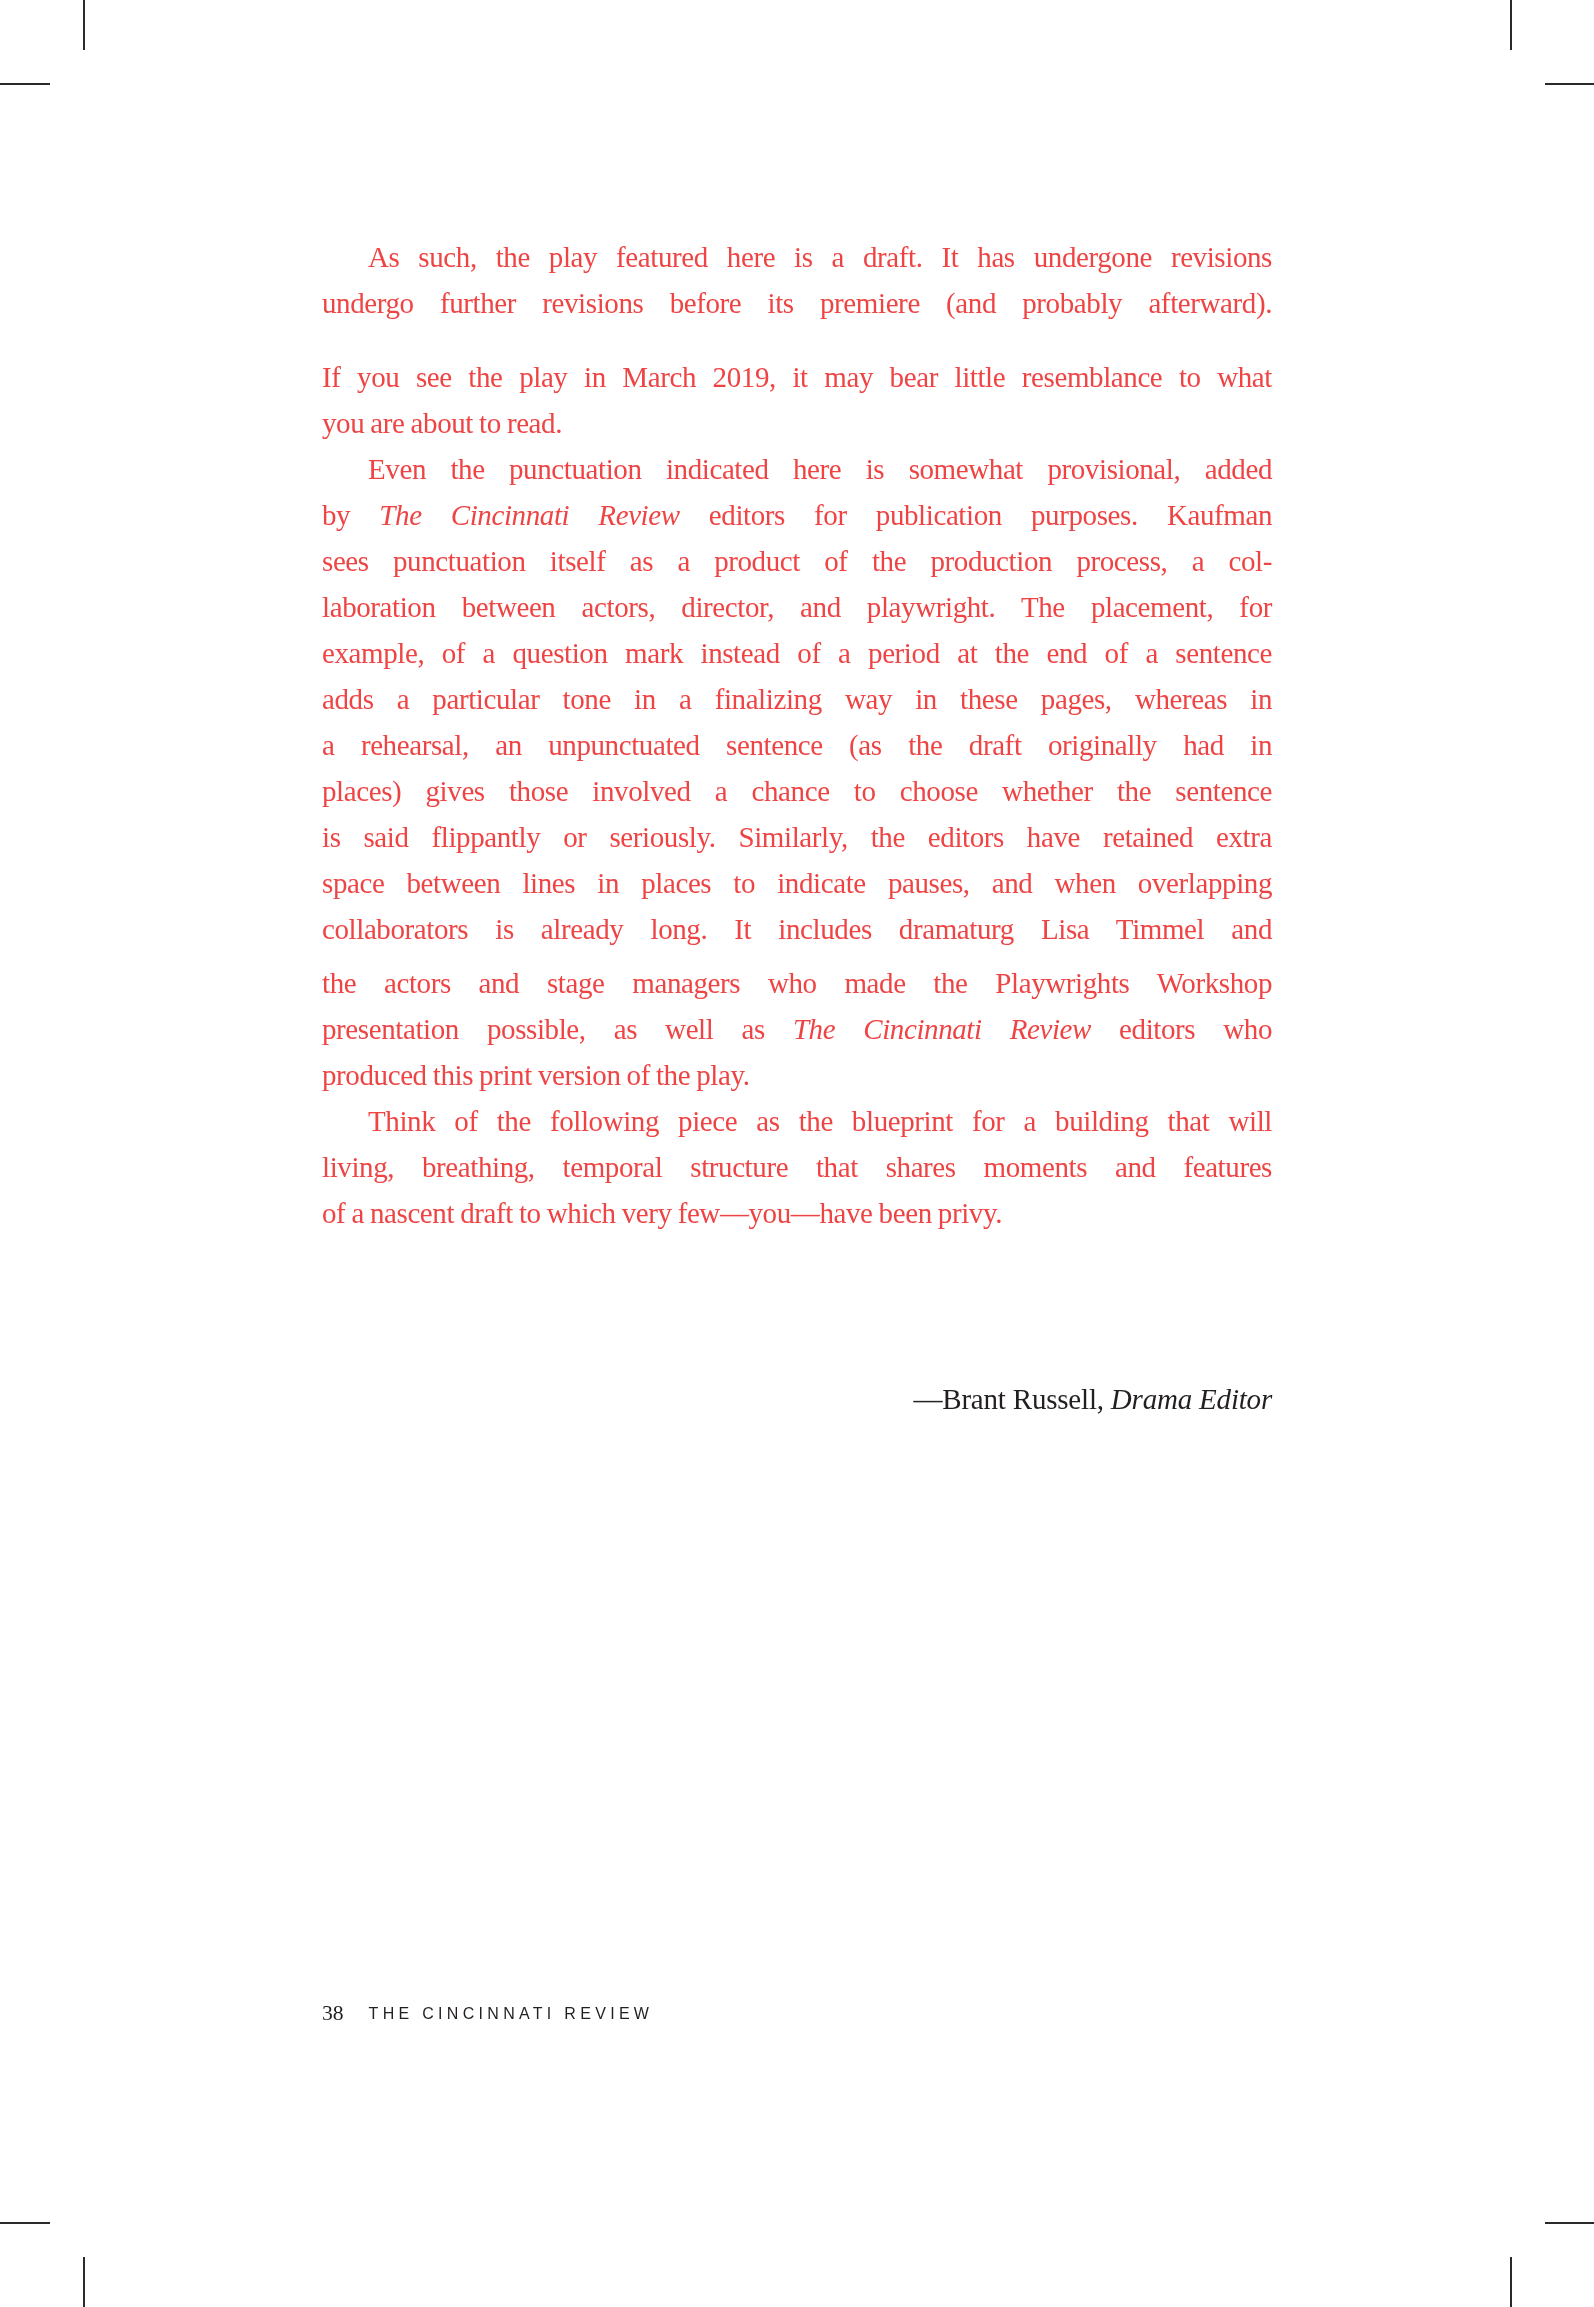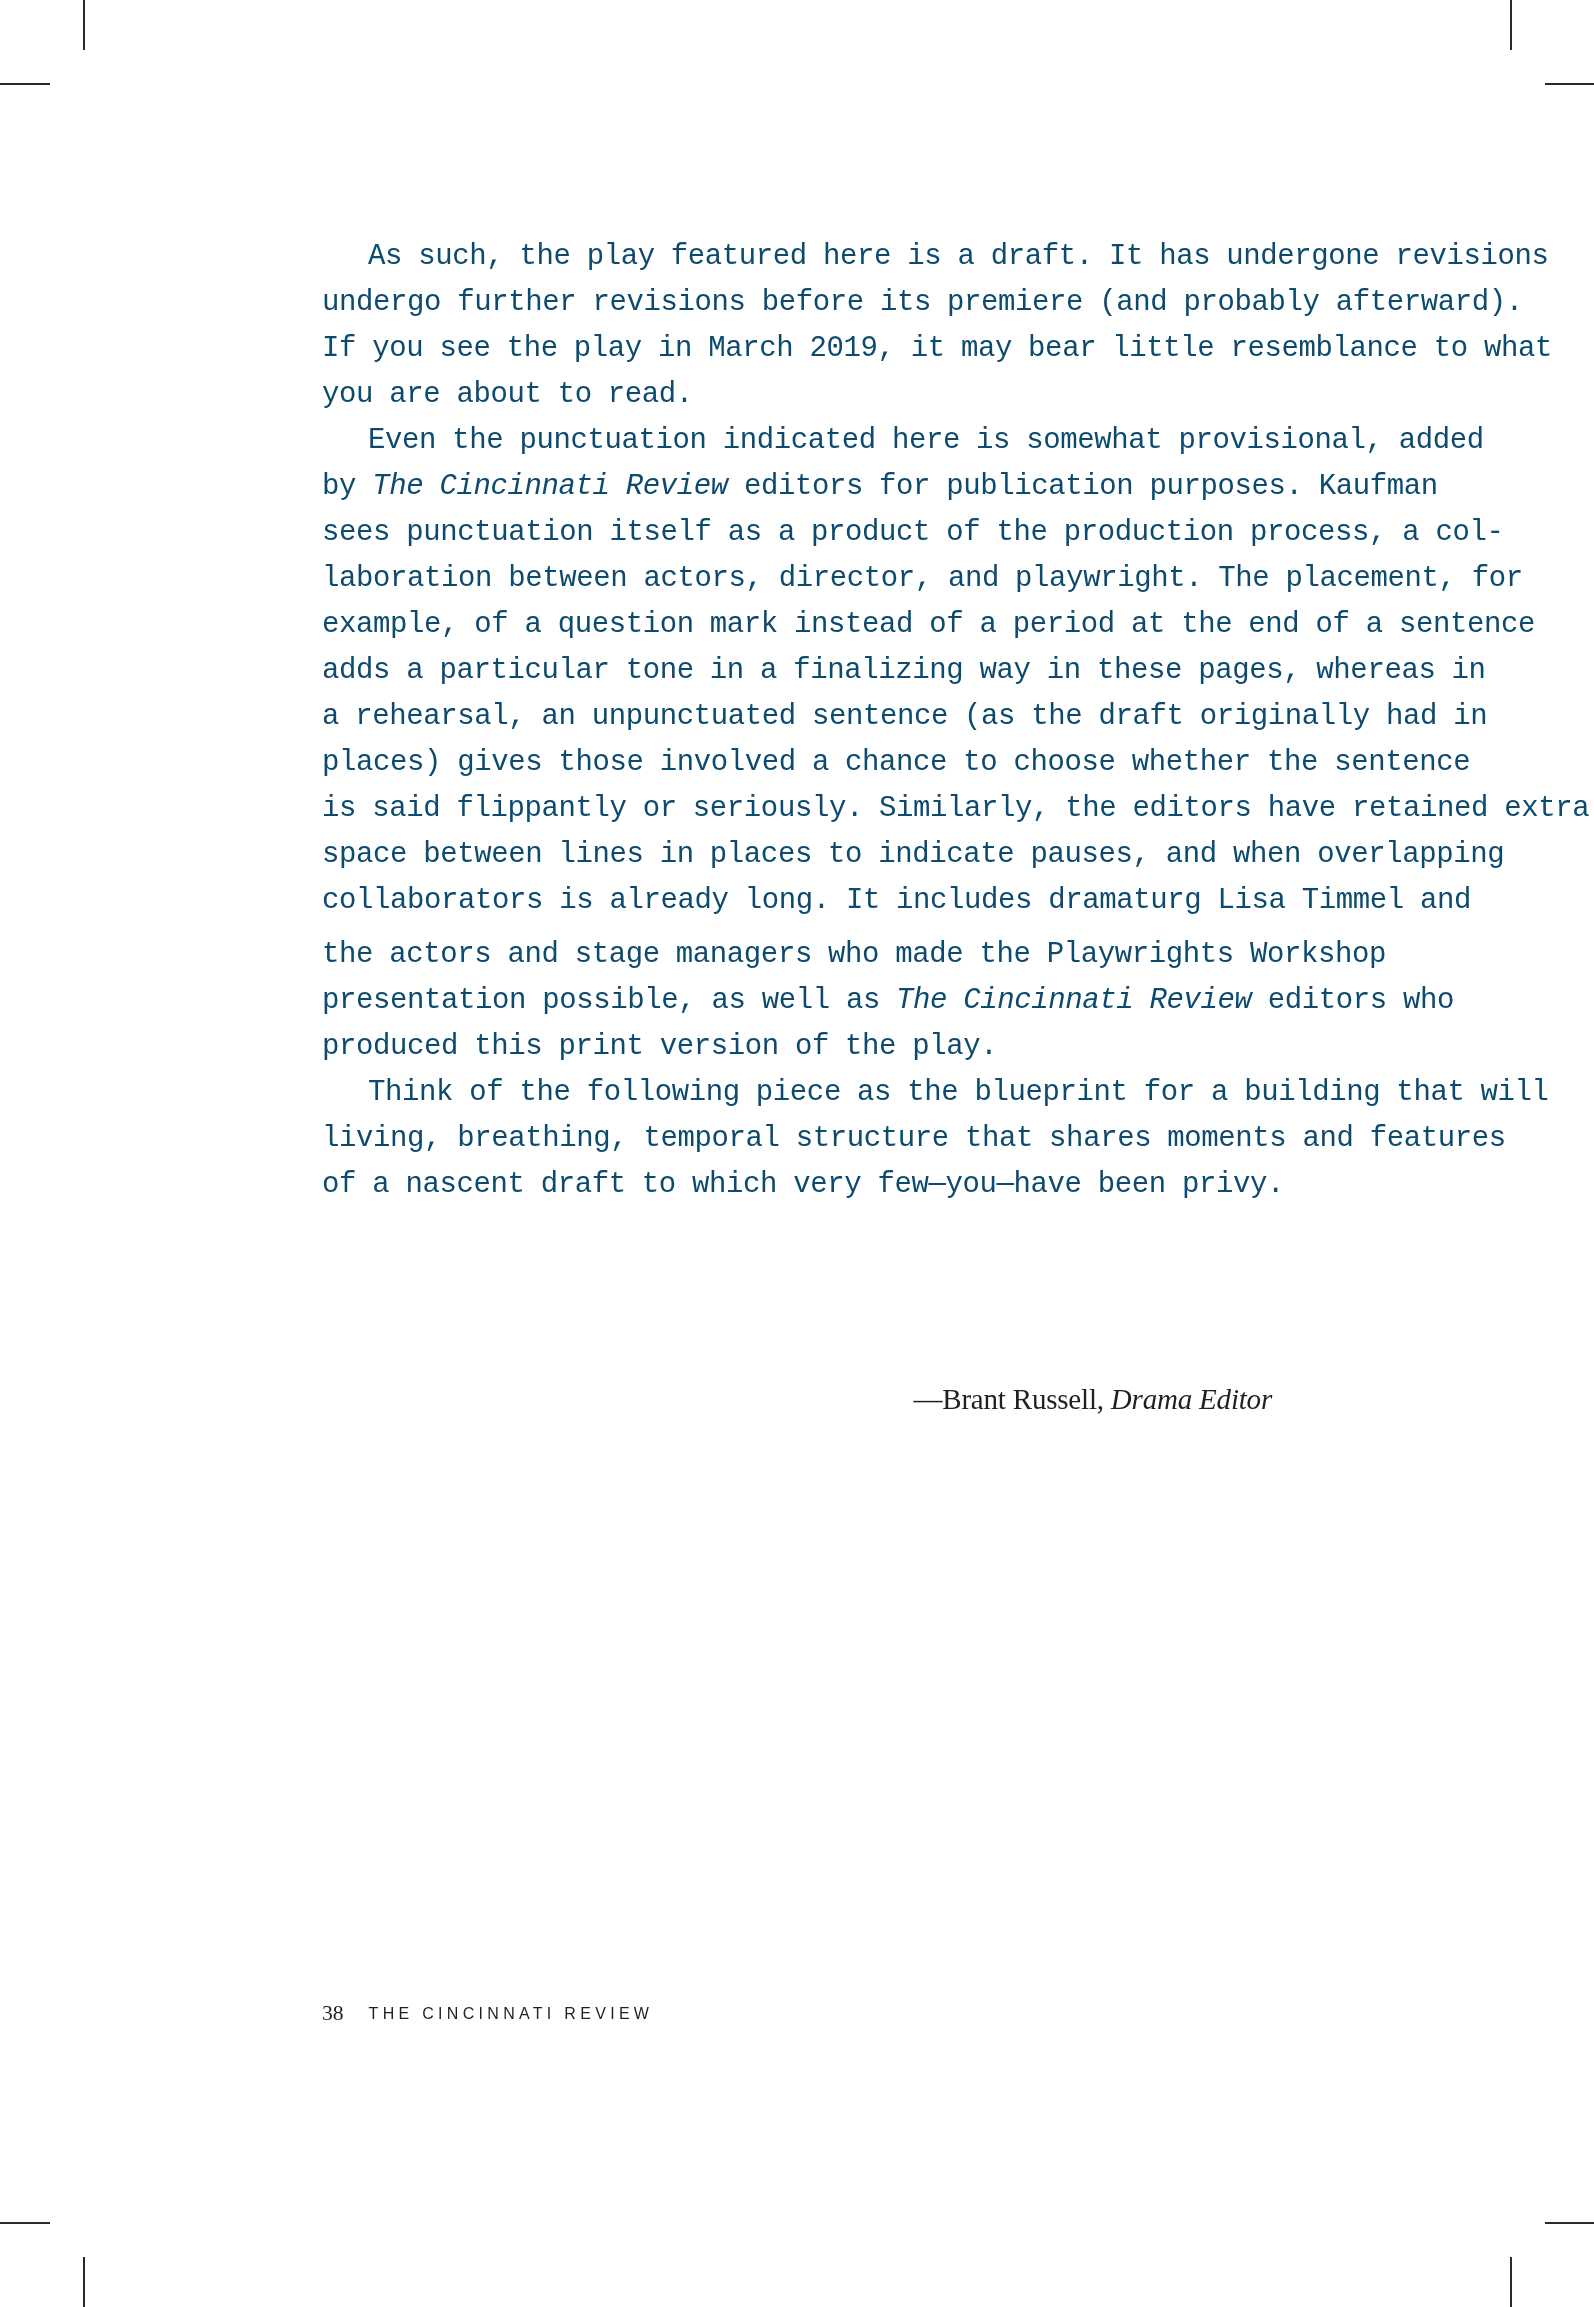--- a/index.html
+++ b/index.html
@@ -11,21 +11,21 @@
   #tl-h { left: 0; top: 83px; }
   #tr-v { left: 1510px; top: 0; }
   #tr-h { left: 1545px; top: 83px; }
   #bl-v { left: 83px; top: 2257px; }
   #bl-h { left: 0; top: 2222px; }
   #br-v { left: 1510px; top: 2257px; }
   #br-h { left: 1545px; top: 2222px; }
 
   .textblock {
     position: absolute; left: 322px; top: 234px; width: 950px;
-    font-family: Liberation Mono, monospace; color: #0c4a6e;
+    font-family: Liberation Serif, serif; color: #ef4444;
     font-size: 29px; letter-spacing: -0.4px; word-spacing: -0.8px;
   }
   .line {
     display: block; height: 46px; line-height: 46px;
     text-align: justify; text-align-last: justify; white-space: nowrap;
     overflow: visible;
   }
   .line.indent { padding-left: 46px; }
   .line.last { text-align-last: left; }
   .sig {
@@ -53,21 +53,21 @@
 <div class="crop h" id="tr-h"></div>
 <div class="crop v" id="bl-v"></div>
 <div class="crop h" id="bl-h"></div>
 <div class="crop v" id="br-v"></div>
 <div class="crop h" id="br-h"></div>
 
 <div class="textblock" id="textblock">
     <div>
       <span class="line indent" style="letter-spacing: -0.4px;">As such, the play featured here is a draft. It has undergone revisions</span>
       <span class="line" style="letter-spacing: -0.4px;">undergo further revisions before its premiere (and probably afterward).</span>
-      <span class="line" style="letter-spacing: -0.4px;">If you see the play in March 2019, it may bear little resemblance to what</span>
+      <span class="line" style="letter-spacing: -0.4px; margin-top: 28px;">If you see the play in March 2019, it may bear little resemblance to what</span>
       <span class="line last" style="letter-spacing: -0.4px;">you are about to read.</span>
     </div>
     <div>
       <span class="line indent" style="letter-spacing: -0.4px;">Even the punctuation indicated here is somewhat provisional, added</span>
       <span class="line" style="letter-spacing: -0.4px;">by <i>The Cincinnati Review</i> editors for publication purposes. Kaufman</span>
       <span class="line" style="letter-spacing: -0.4px;">sees punctuation itself as a product of the production process, a col-</span>
       <span class="line" style="letter-spacing: -0.4px;">laboration between actors, director, and playwright. The placement, for</span>
       <span class="line" style="letter-spacing: -0.4px;">example, of a question mark instead of a period at the end of a sentence</span>
       <span class="line" style="letter-spacing: -0.4px;">adds a particular tone in a finalizing way in these pages, whereas in</span>
       <span class="line" style="letter-spacing: -0.4px;">a rehearsal, an unpunctuated sentence (as the draft originally had in</span>

